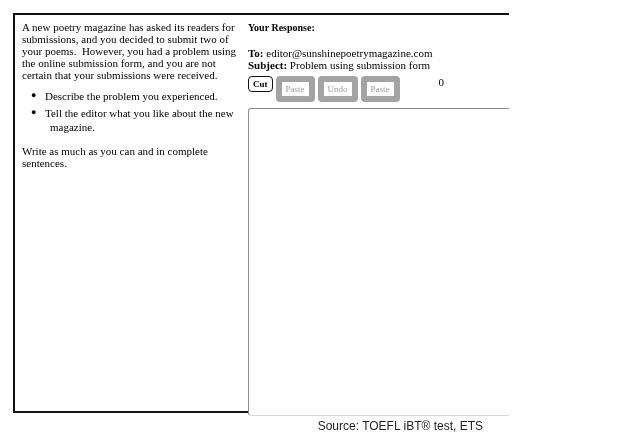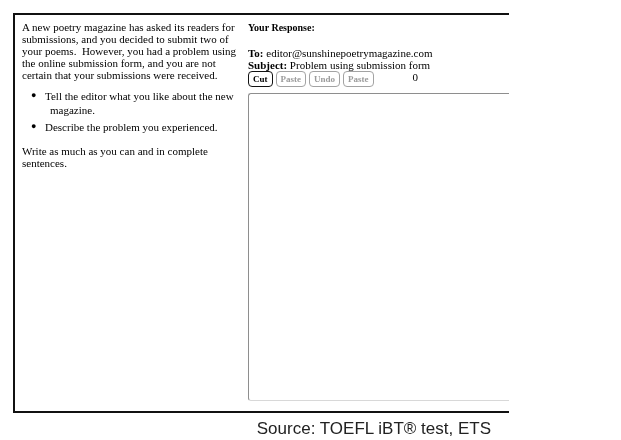--- a/index.html
+++ b/index.html
@@ -81,41 +81,42 @@
   .rp-title {
     margin: 0;
     font-size: 10px;
     font-weight: 700;
   }
   .addr-block { margin-top: 13px; }
   .addr-line { line-height: 12px; }
   .addr-label { font-weight: 700; }
 
   .editor-toolbar {
+    margin-top: 5px;
     display: flex;
     align-items: flex-start;
   }
   .btn {
     font-family: "Liberation Serif", "DejaVu Serif", serif;
     font-size: 9px;
     line-height: 1.15;
     background: #ffffff;
     border-radius: 4px;
     padding: 2px 4px 2px 4px;
     margin-right: 3px;
   }
   .btn-enabled {
     border: 1.5px solid #111111;
     font-weight: 700;
     color: #000000;
     cursor: pointer;
   }
   .btn-disabled {
-    border: 1px solid #a3a3a3;
-    font-weight: 700;
+    border: 6px solid #a3a3a3;
+    font-weight: 400;
     color: #9b9b9b;
   }
   .btn-hwc { margin-left: 13px; }
   .word-count {
     margin-left: 36px;
     font-size: 11px;
   }
 
   .response-editor {
     display: block;
@@ -130,39 +131,39 @@
     resize: none;
     outline: none;
     padding: 4px;
     font-family: "Liberation Serif", "DejaVu Serif", serif;
     font-size: 11px;
   }
 
   
   .source-note {
     position: absolute;
-    right: 18px;
+    right: 26px;
     top: 419px;
     font-family: "Liberation Sans", "DejaVu Sans", sans-serif;
-    font-size: 17px;
+    font-size: 12px;
     color: #222222;
   }
 </style>
 </head>
 <body>
 
 <div class="stage">
 
   <div class="frame"></div>
 
   <div class="prompt-panel">
     <p class="prompt-paragraph">A new poetry magazine has asked its readers for submissions, and you decided to submit two of your poems.  However, you had a problem using the online submission form, and you are not certain that your submissions were received.</p>
     <ul class="prompt-bullets">
+      <li>Describe the problem you experienced.</li>
       <li>Tell the editor what you like about the new magazine.</li>
-      <li>Describe the problem you experienced.</li>
     </ul>
     <p class="prompt-closing">Write as much as you can and in complete sentences.</p>
   </div>
 
   <div class="response-panel">
     <h2 class="rp-title">Your Response:</h2>
 
     <div class="addr-block">
       <div class="addr-line">
         <span class="addr-label">To:</span>

